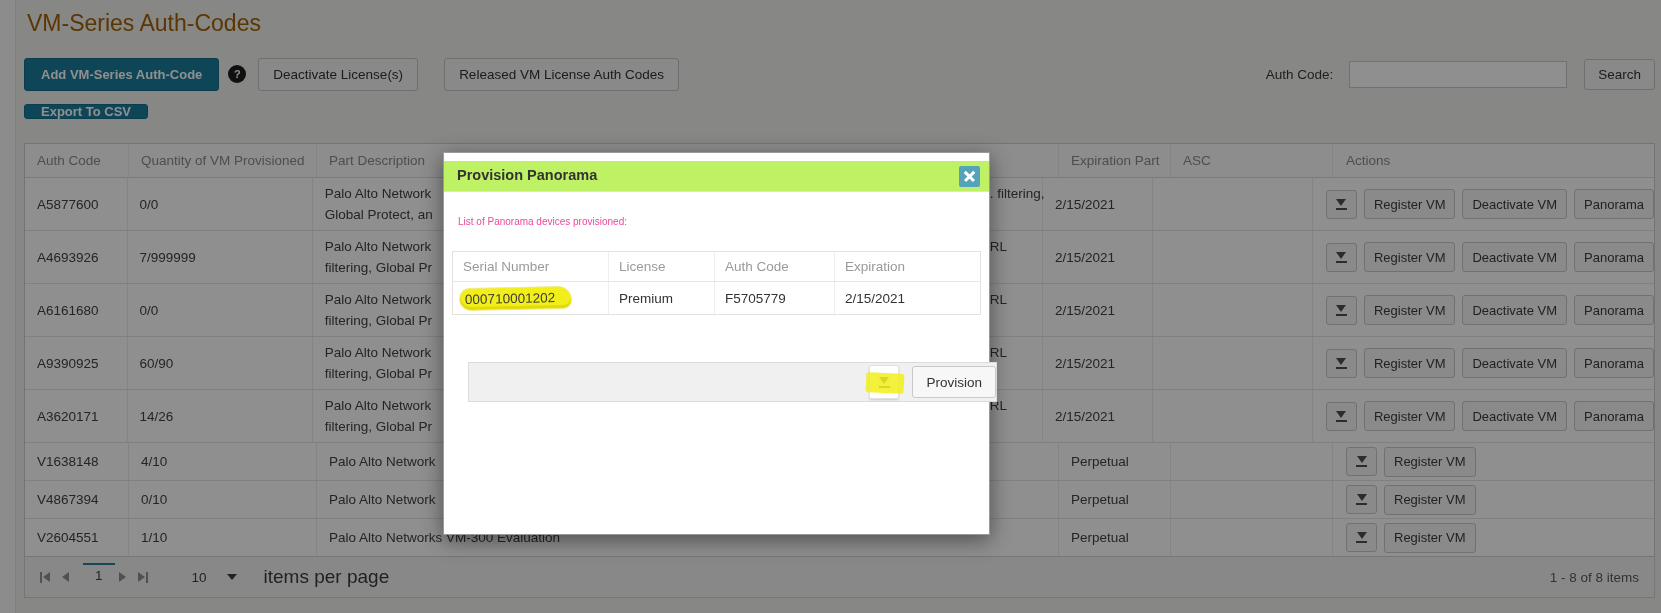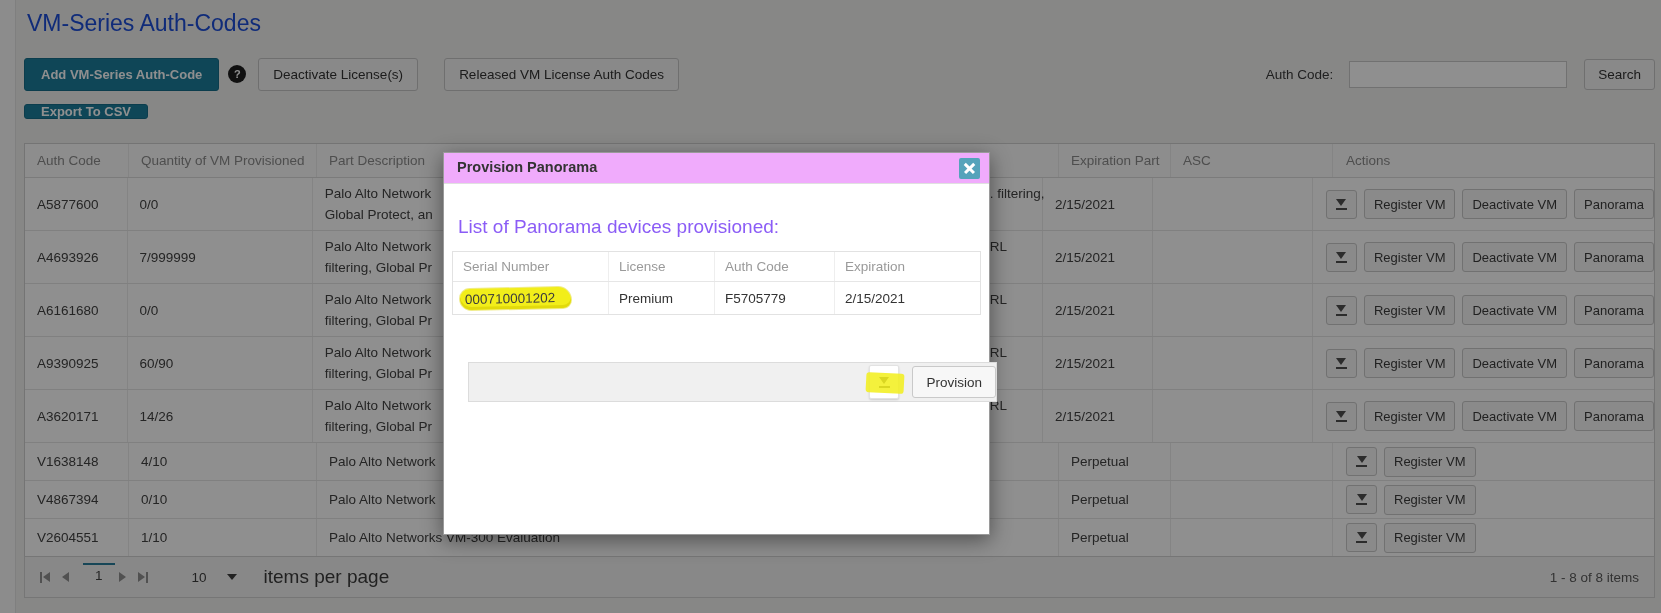--- a/index.html
+++ b/index.html
@@ -5,21 +5,21 @@
   * { box-sizing: border-box; margin: 0; padding: 0; }
   html,body { width:1661px; height:613px; }
   body {
     position: relative; overflow: hidden;
     background: #f0f0ef;
     font-family: "Liberation Sans","DejaVu Sans",sans-serif;
     font-size: 13.5px; color: #3e3e3e;
   }
   .left-strip { position:absolute; left:0; top:0; width:16px; height:613px; background:#fafafa; border-right:1px solid #e2e2e2; }
 
-  .page-title { position:absolute; left:27px; top:10px; font-size:23px; font-weight:400; color:#1d4ed8; }
+  .page-title { position:absolute; left:27px; top:10px; font-size:23px; font-weight:400; color:#a16207; }
 
   .toolbar { position:absolute; left:24px; right:6px; top:57px; height:34px; display:flex; align-items:center; }
   .btn-teal { background:#1b7e9c; color:#fff; font-weight:bold; font-size:13px; border:1px solid #166e8a; border-radius:3px; height:33px; display:inline-flex; align-items:center; padding:0 16px; cursor:pointer; }
   .btn-light { background:#f4f4f4; border:1px solid #c6c6c6; border-radius:3px; color:#333; font-size:13.5px; height:33px; display:inline-flex; align-items:center; padding:0 14px; cursor:pointer; }
   .help-badge { width:18px; height:18px; border-radius:50%; background:#1e1e1e; color:#fff; font-size:11px; font-weight:bold; display:inline-flex; align-items:center; justify-content:center; margin:0 12px 0 9px; }
   .gap26 { width:26px; }
   .search-group { margin-left:auto; display:flex; align-items:center;gap:8px; }
   .search-group label { font-size:13.5px; color:#3a3a3a; margin-right:8px; }
   .search-group input { width:218px; height:27px; border:1px solid #c9c9c9; background:#fff; padding:0 6px; font-size:13px; }
   .search-group .btn-light { margin-left:9px; height:31px; padding:0 13px; }
@@ -56,27 +56,27 @@
   .pg-cur { border-top:2px solid #2a7d9c; padding:3px 12px 2px; margin:0 4px 6px 2px; align-self:center; color:#444; font-size:13.5px; cursor:pointer; }
   .pg-size { margin-left:32px; display:inline-flex; align-items:center; cursor:pointer; }
   .pg-size .val { font-size:13.5px; color:#3c3c3c; }
   .caret-down { width:0; height:0; border-left:5px solid transparent; border-right:5px solid transparent; border-top:6px solid #3c3c3c; margin-left:20px; }
   .pg-label { margin-left:27px; font-size:19px; color:#3c3c3c; }
   .pg-range { margin-left:auto; font-size:13.5px; color:#5a5a5a; }
 
   
   .overlay { position:absolute; inset:0; background:rgba(0,0,0,0.44); z-index:10; }
   .modal { position:absolute; left:443px; top:152px; width:547px; height:383px; background:#fff; border:1px solid #9a9a9a; box-shadow:0 5px 20px rgba(0,0,0,0.45); z-index:20; }
-  .m-head { position:relative; height:31px; background:#f0abfc; border-bottom:1px solid #e0e0e0; cursor:move; }
+  .m-head { position:relative; height:31px; background:#bef264; border-bottom:1px solid #e0e0e0; cursor:move;margin-top:8px; }
   .m-title { position:absolute; left:13px; top:6px; font-size:14.5px; font-weight:bold; color:#333; }
   .m-close { position:absolute; right:9px; top:5px; width:21px; height:21px; background:#55a3bb; border-radius:2px; cursor:pointer; }
   .m-close::before, .m-close::after { content:""; position:absolute; left:4px; top:9.2px; width:13px; height:2.6px; background:#fff; }
   .m-close::before { transform:rotate(45deg); }
   .m-close::after { transform:rotate(-45deg); }
-  .m-body-text { position:absolute; left:14px; top:63px; font-size:19px; color:#8b5cf6; }
+  .m-body-text { position:absolute; left:14px; top:63px; font-size:10px; color:#ec4899; }
   .m-table { position:absolute; left:8px; top:98px; width:529px; border:1px solid #e2e2e2; background:#fff; }
   .m-tr { display:flex; }
   .m-th { height:30px; color:#9a9a9a; border-bottom:1px solid #e6e6e6; }
   .m-td { height:32px; color:#333; }
   .m-cell { display:flex; align-items:center; padding-left:10px; border-right:1px solid #eee; overflow:visible; }
   .m-cell:last-child { border-right:none; }
   .mc-serial { width:156px; } .mc-lic { width:106px; } .mc-auth { width:120px; } .mc-exp { flex:1; }
   .hl-serial { display:inline-block; background:#f2ee1a; border-radius:12px 16px 10px 14px; padding:3px 16px 3px 5px; margin-left:-3px; transform:rotate(-1.2deg); box-shadow:inset 0 -3px 0 rgba(213,203,0,0.55), 0 0 0 1px rgba(222,212,0,0.45); color:#3c3c3c; }
   .m-footer { position:absolute; left:24px; top:209px; width:529px; height:40px; background:#f0f0f0; border:1px solid #dcdcdc; display:flex; align-items:center; justify-content:flex-end; gap:13px; padding-right:0; }
   .f-icon-btn { position:relative; width:30px; height:34px; background:#fff; border:1px solid #e2e2e2; border-radius:2px; box-shadow:0 1px 2px rgba(0,0,0,0.15); display:flex; flex-direction:column; align-items:center; justify-content:center; cursor:pointer; }

